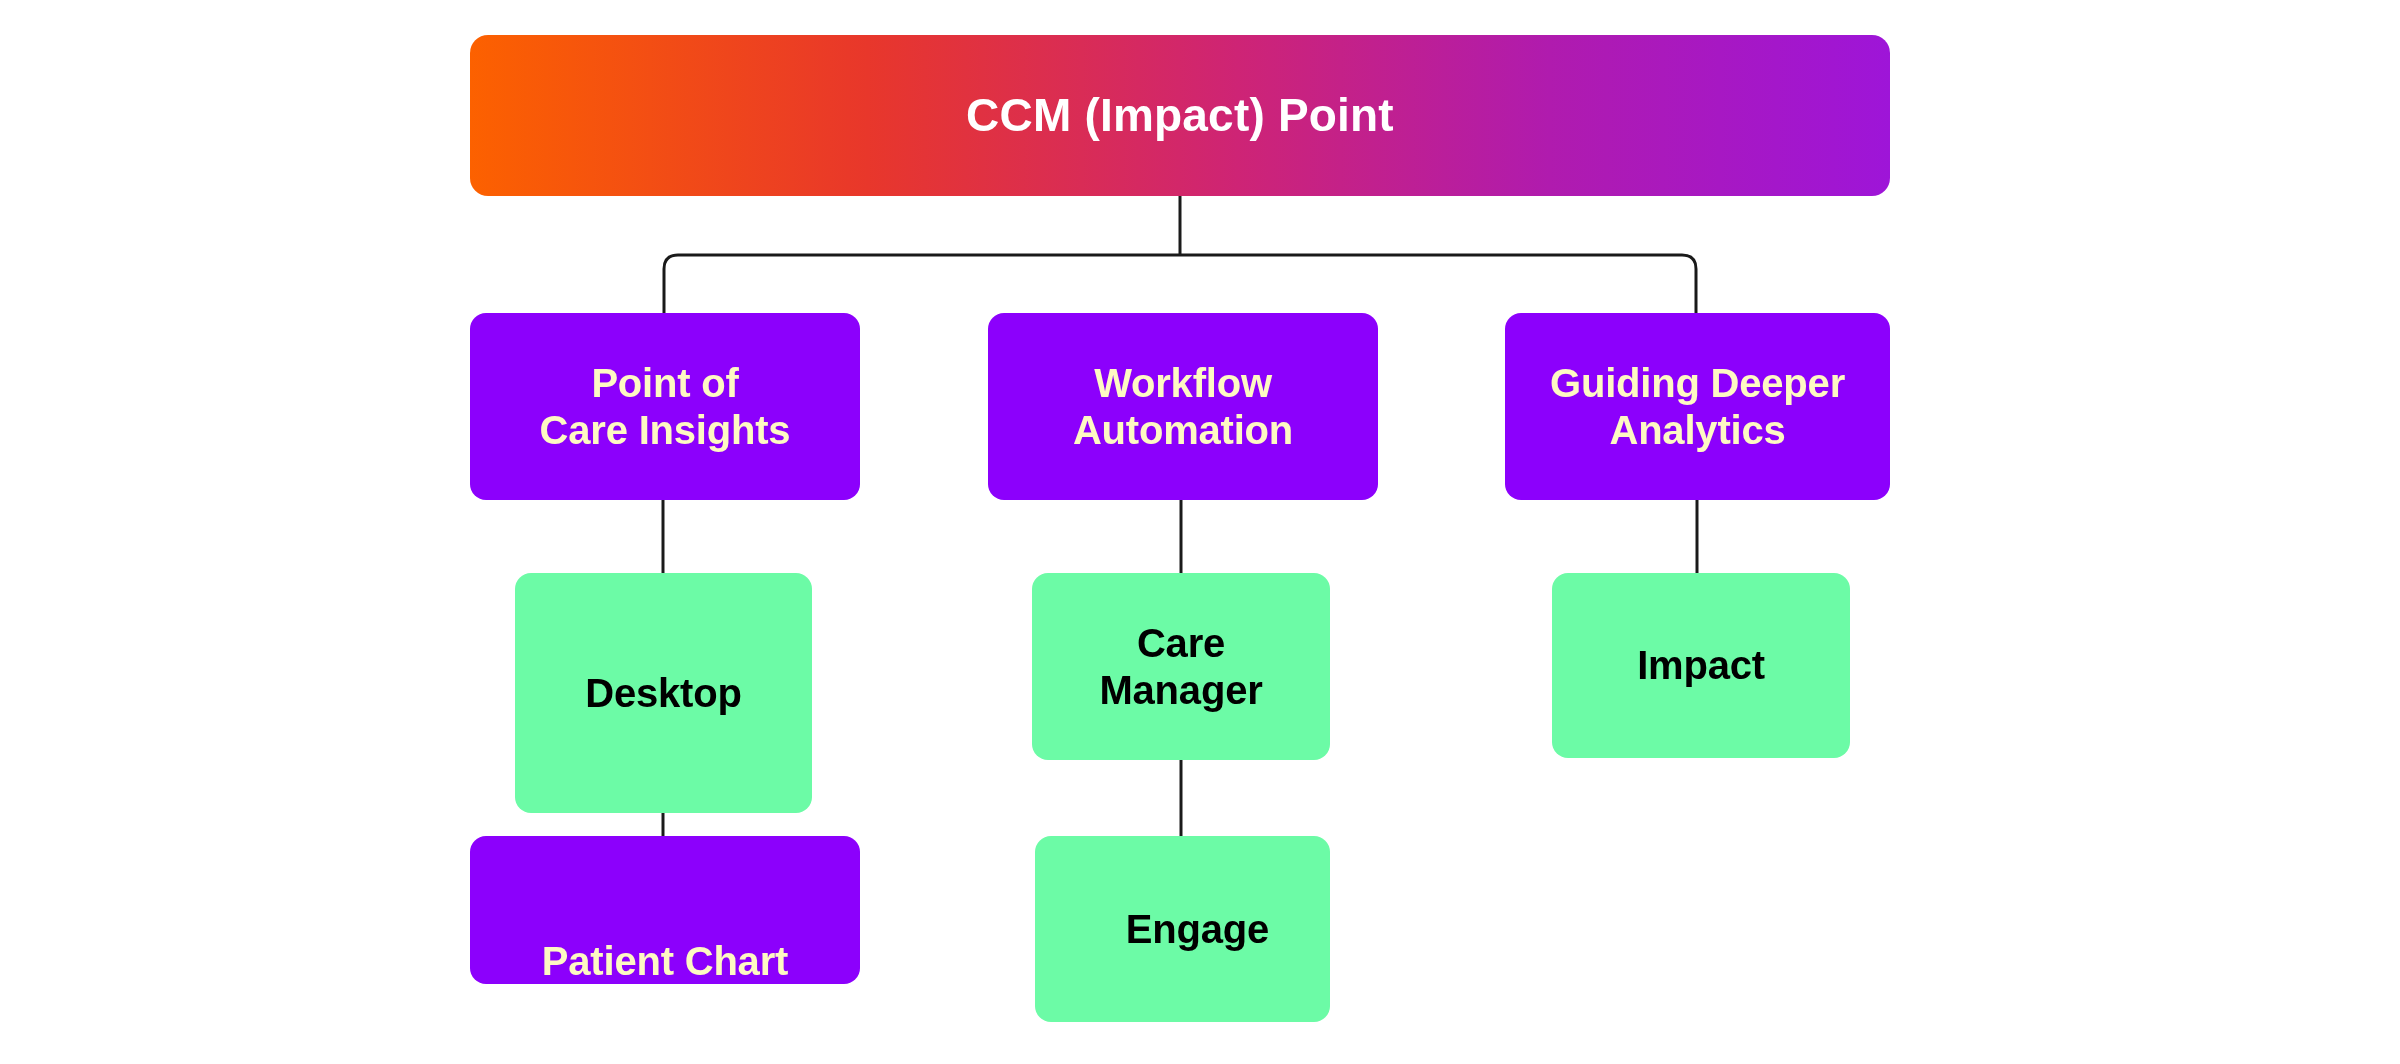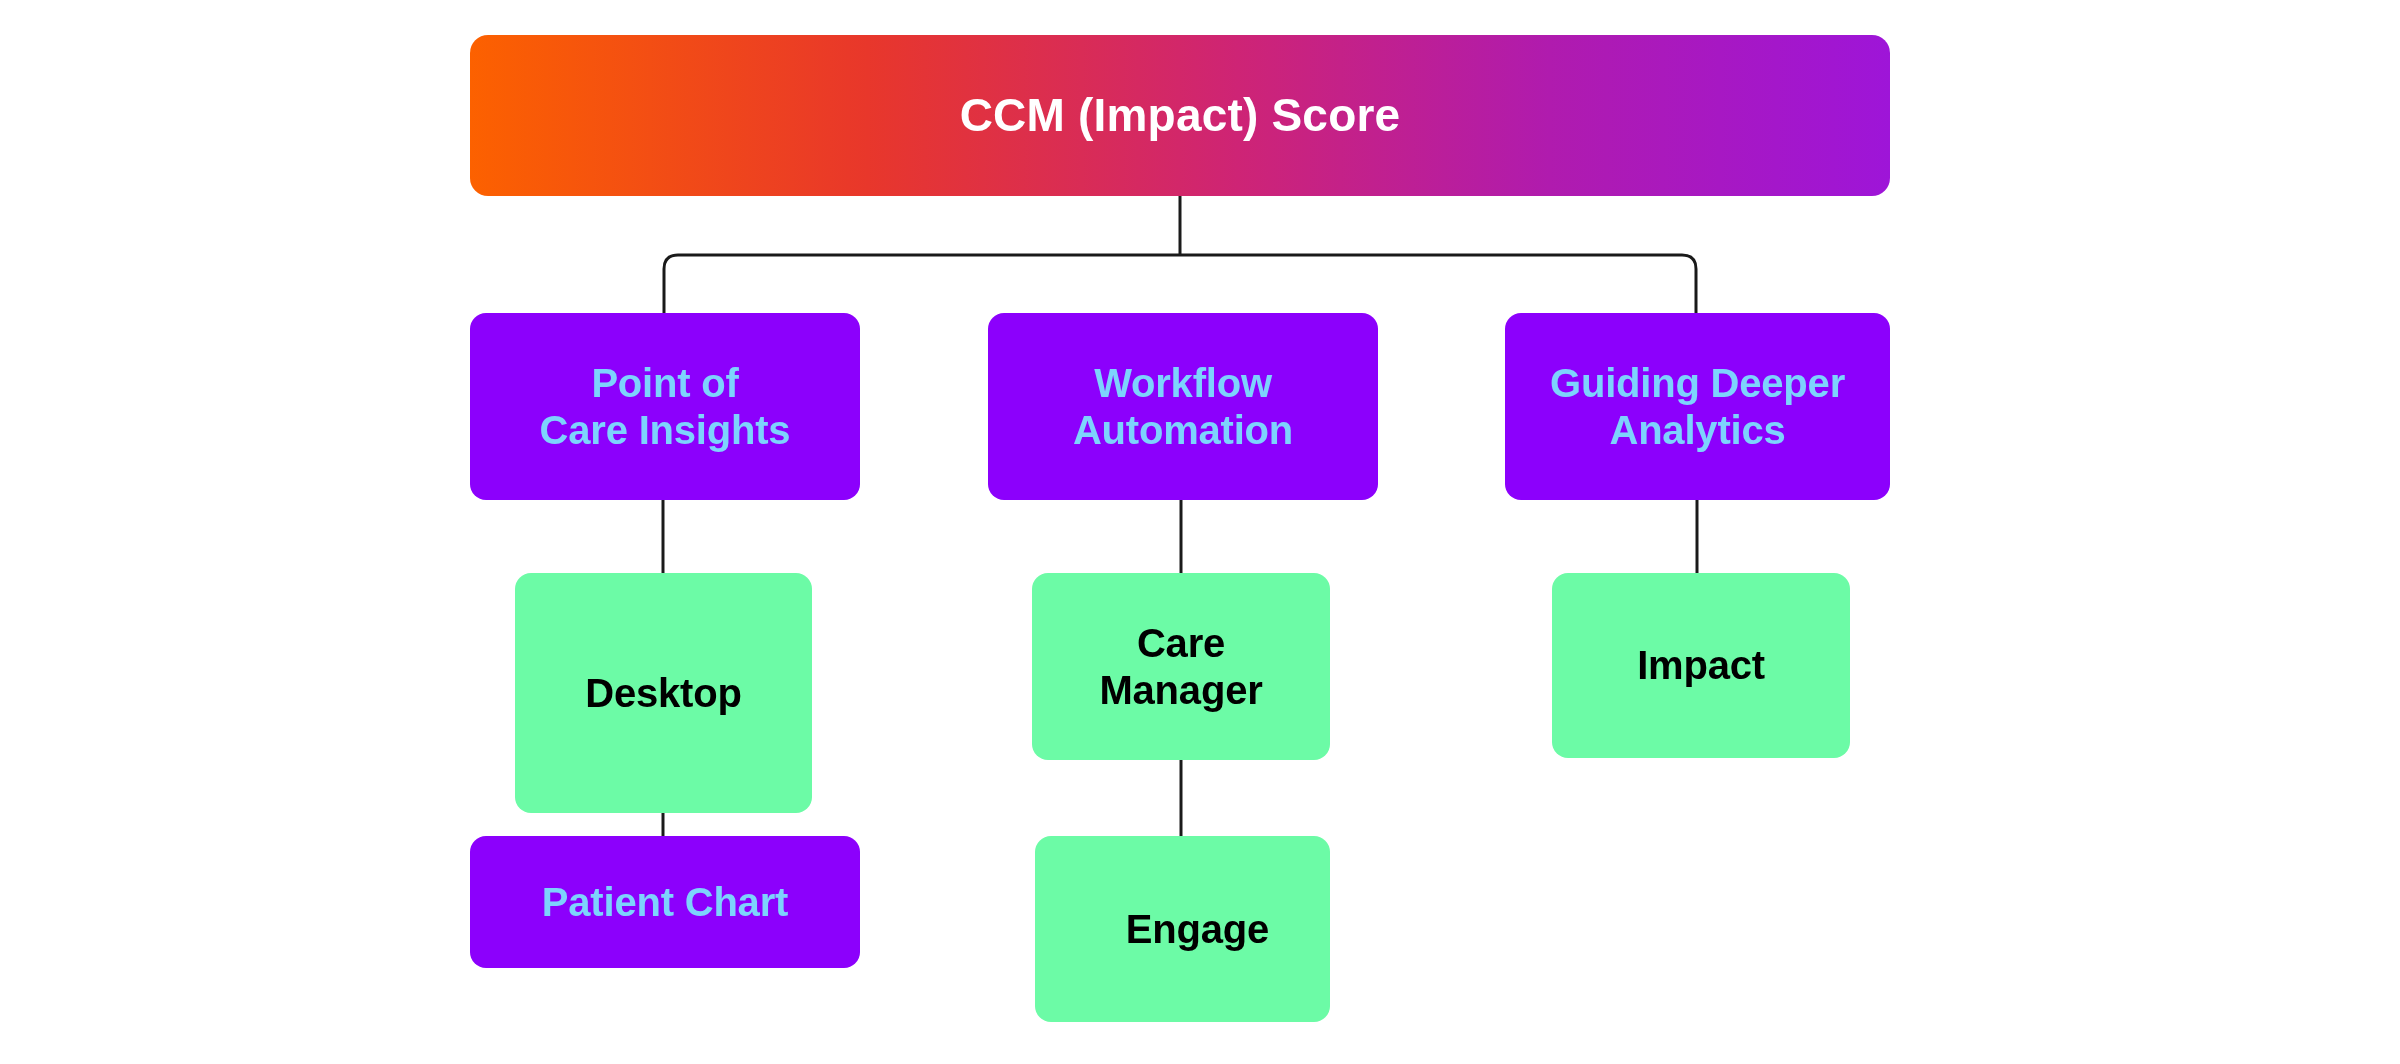--- a/index.html
+++ b/index.html
@@ -40,39 +40,39 @@
   }
   .node-root {
     font-size: 46px;
     font-weight: 700;
     color: #ffffff;
     border-radius: 18px;
     letter-spacing: 0.2px;
   }
   .node-purple {
     background: #8C00FC;
-    color: #7dd3fc;
+    color: #fef9c3;
     font-size: 40px;
     font-weight: 700;
   }
   .node-green {
     background: #6CFBA6;
     color: #000000;
     font-size: 40px;
     font-weight: 700;
   }
   
   #node-root        { left: 470px;  top: 35px;   width: 1420px; height: 161px; }
   #node-poc         { left: 470px;  top: 313px;  width: 390px;  height: 187px; }
   #node-workflow    { left: 988px;  top: 313px;  width: 390px;  height: 187px; }
   #node-analytics   { left: 1505px; top: 313px;  width: 385px;  height: 187px; }
   #node-desktop     { left: 515px;  top: 573px;  width: 297px;  height: 240px; }
   #node-caremanager { left: 1032px; top: 573px;  width: 298px;  height: 187px; }
   #node-foundry     { left: 1552px; top: 573px;  width: 298px;  height: 185px; }
-  #node-patientchart{ left: 470px;  top: 836px;  width: 390px;  height: 132px; }
+  #node-patientchart{ left: 470px;  top: 836px;  width: 390px;  height: 148px; align-items: flex-end; }
   #node-engage      { left: 1035px; top: 836px;  width: 295px;  height: 186px; padding-left: 30px; }
 </style>
 </head>
 <body>
 
 <div id="canvas">
 
   <svg id="connectors" viewBox="0 0 2400 1064" width="2400" height="1064" xmlns="http://www.w3.org/2000/svg">
     <g fill="none" stroke="#1A1A1A" stroke-width="3">
 
@@ -89,21 +89,21 @@
       <path d="M 663 758 L 663 836"></path>
 
       <path d="M 1181 500 L 1181 573"></path>
       <path d="M 1181 758 L 1181 836"></path>
 
       <path d="M 1697 500 L 1697 573"></path>
     </g>
   </svg>
 
   <div class="node node-root" id="node-root" style="background: linear-gradient(90deg, #FC6100 0%, #E8372B 28%, #CE2475 54%, #B01BAE 76%, #9E15D8 100%);">
-    <span>CCM (Impact) Score</span>
+    <span>CCM (Impact) Point</span>
   </div>
 
   <div class="node node-purple" id="node-poc">
     <span>Point of
 Care Insights</span>
   </div>
 
   <div class="node node-purple" id="node-workflow">
     <span>Workflow
 Automation</span>

